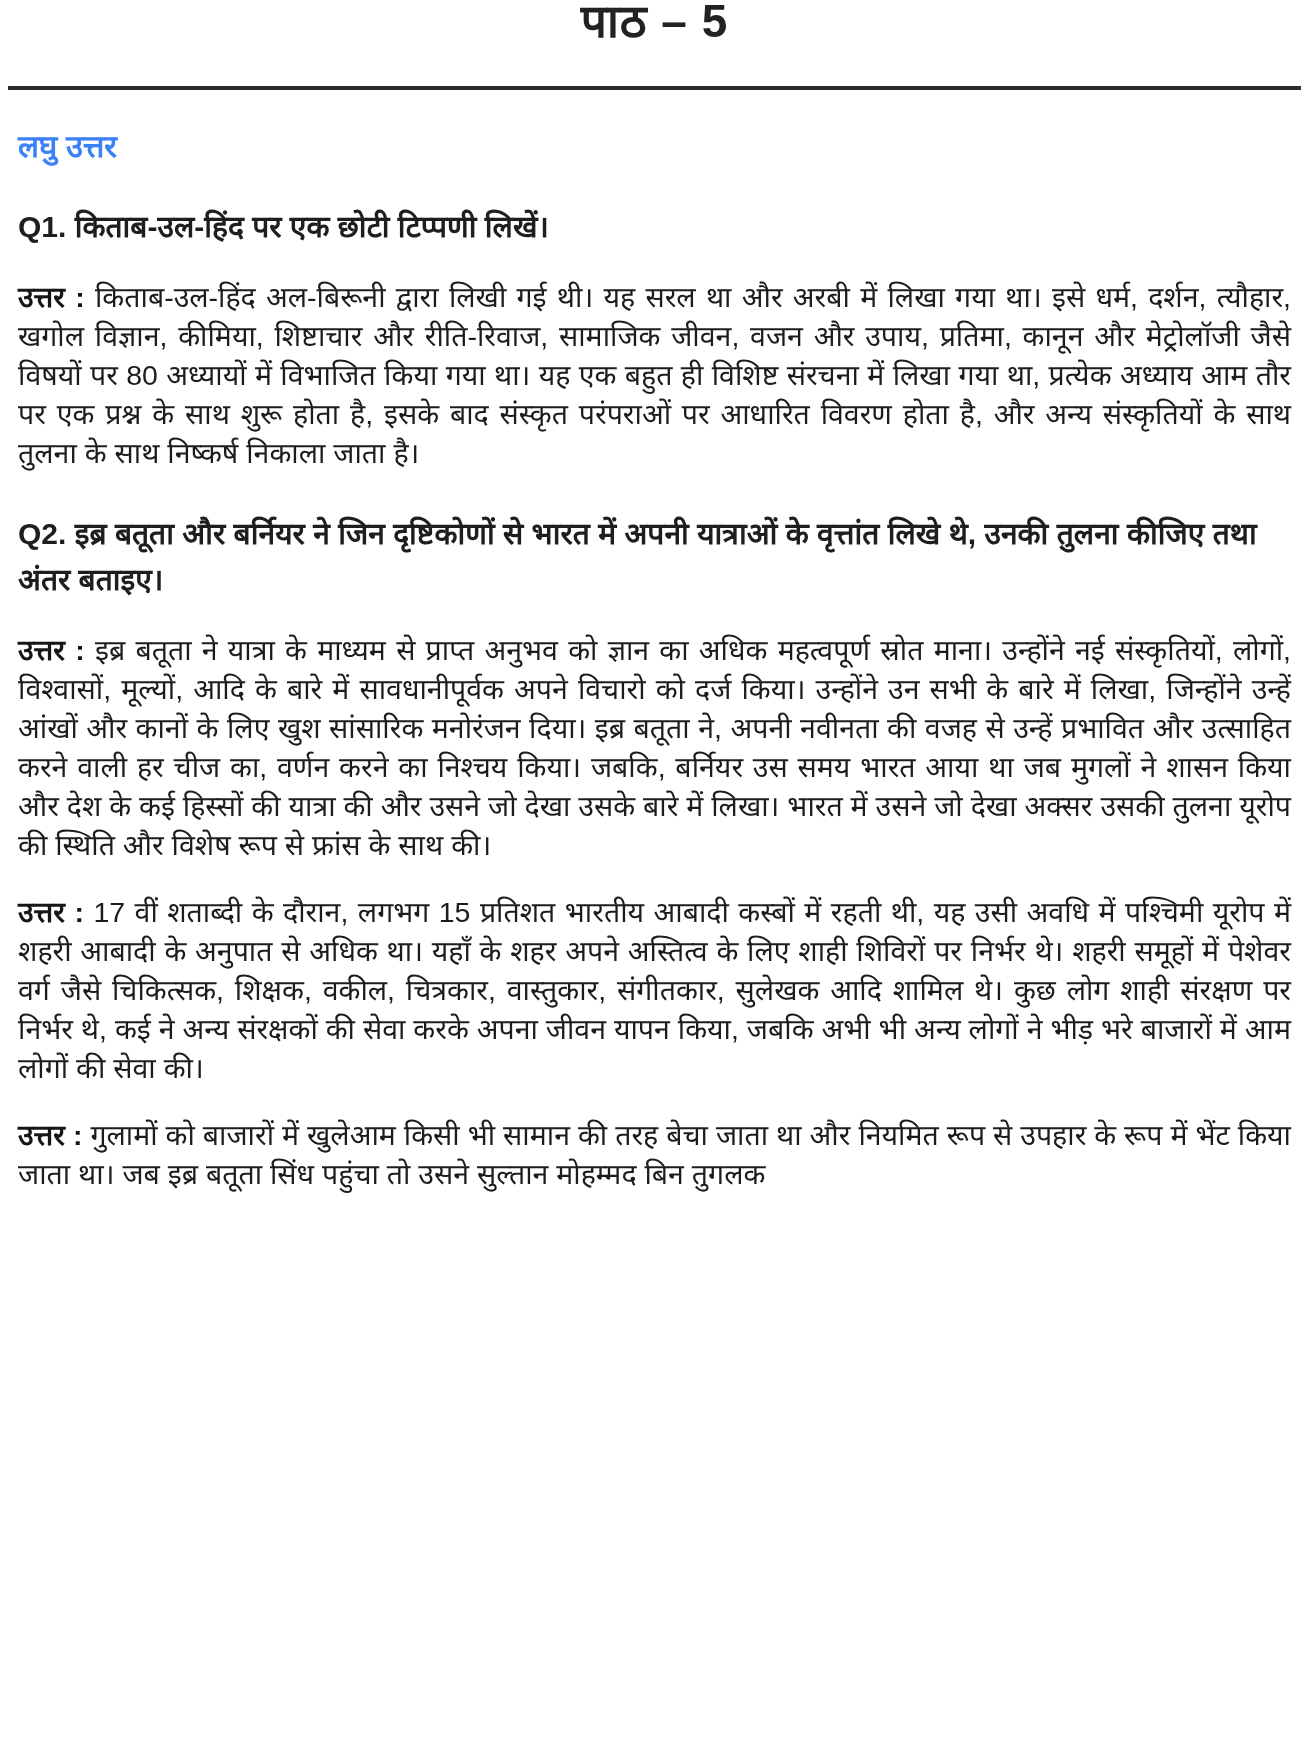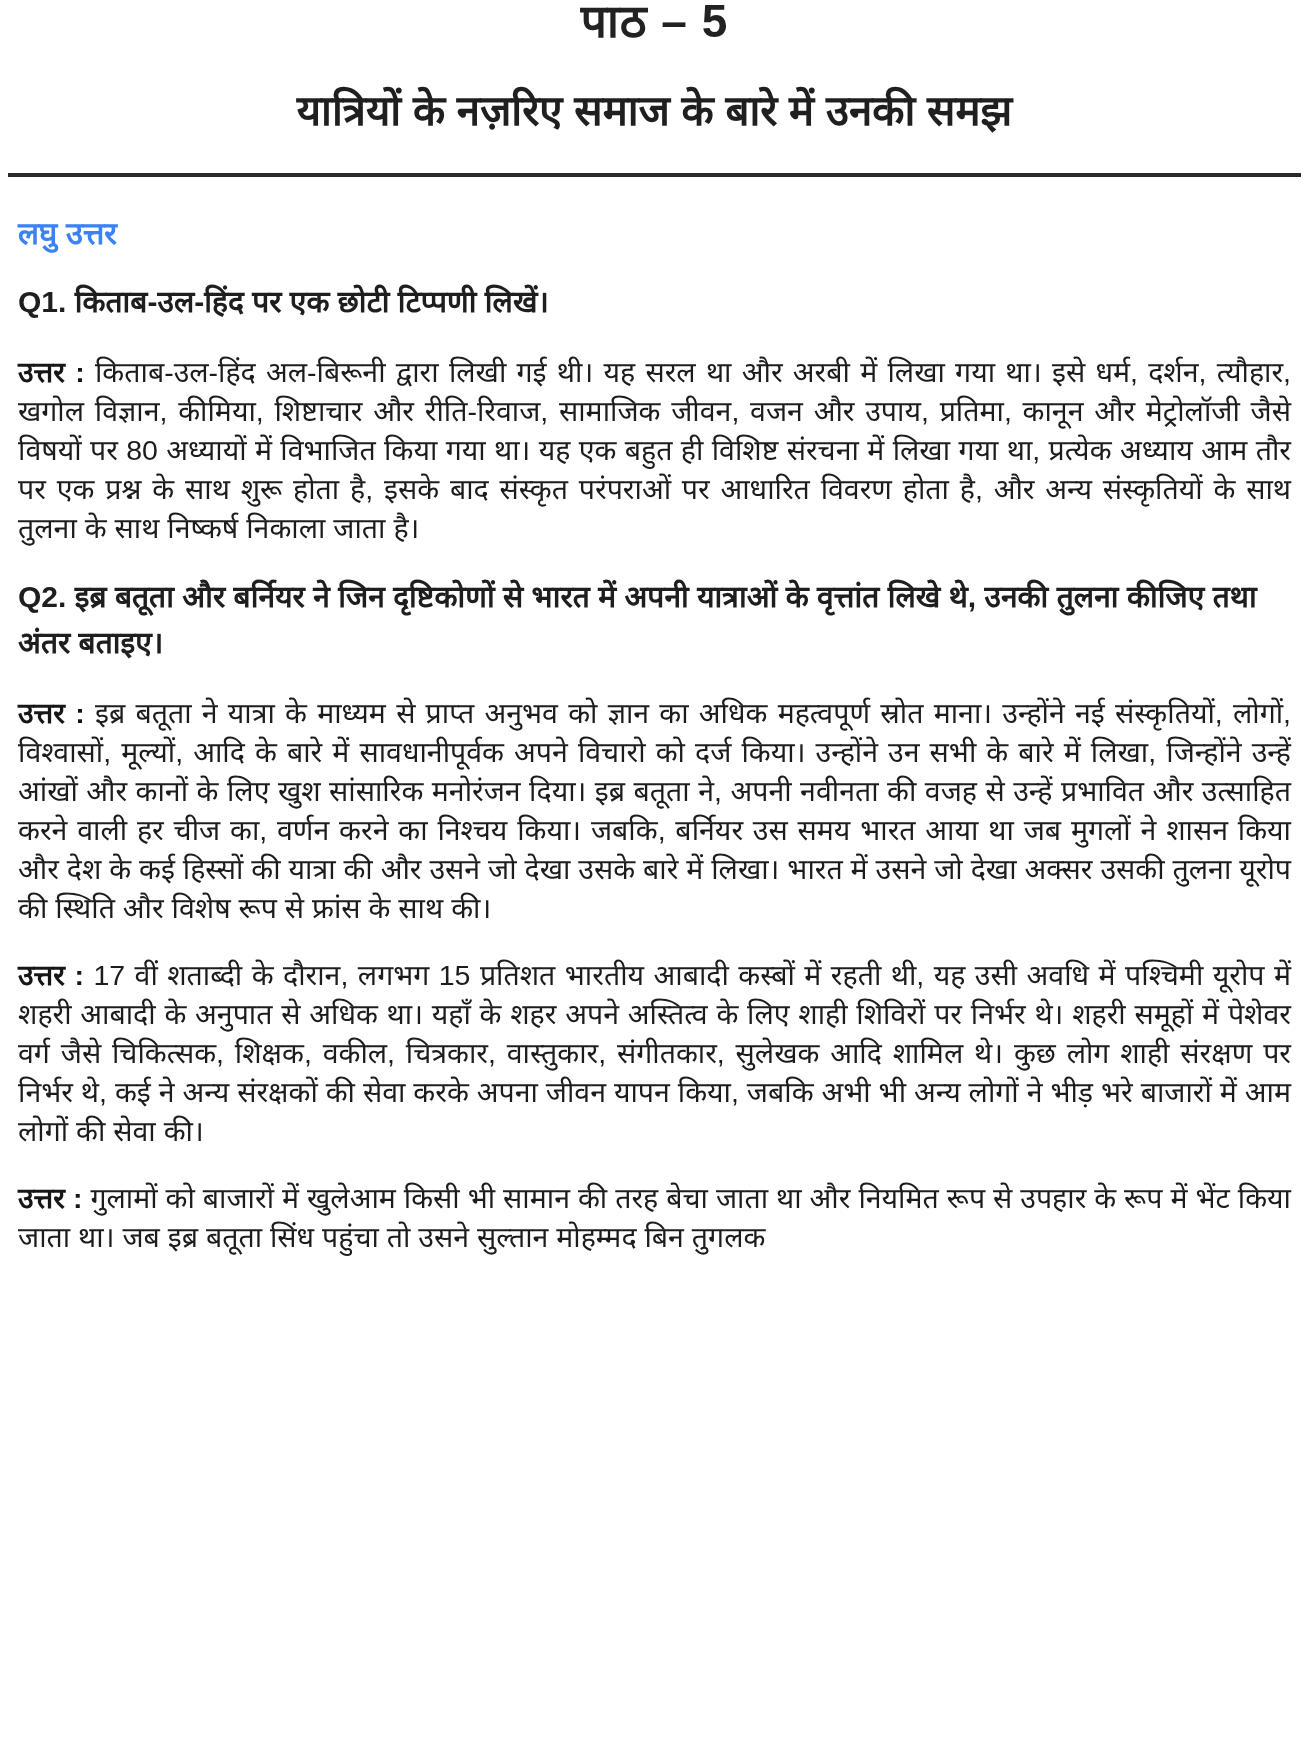--- a/index.html
+++ b/index.html
@@ -35,21 +35,21 @@
     border-top: 4px solid #2b2b2b;
     margin: 36px -10px 0 -10px; 
   }
   .section-label {
     margin-top: 34px;
     font-size: 31px;
     font-weight: 700;
     color: #3b82f6;
   }
   .qa-question {
-    margin-top: 26px;
+    margin-top: 38px;
     font-size: 30px;
     font-weight: 700;
     color: #1e1e1e;
     line-height: 46px;
     text-align: left;
   }
   .qa-answer {
     margin-top: 28px;
     font-size: 28.5px;
     font-weight: 400;
@@ -62,21 +62,20 @@
     color: #161616;
   }
 </style>
 </head>
 <body>
 
 <div class="page">
 
   <header class="titles">
     <div class="chapter-title">पाठ – 5</div>
-    <div class="main-title">यात्रियों के नज़रिए समाज के बारे में उनकी समझ</div>
   </header>
 
   <hr class="divider">
 
   <div class="section-label">लघु उत्तर</div>
 
   <section>
     <h3 class="qa-question">Q1. किताब-उल-हिंद पर एक छोटी टिप्पणी लिखें।</h3>
     <p class="qa-answer"><strong class="answer-prefix">उत्तर :</strong> <span>किताब-उल-हिंद अल-बिरूनी द्वारा लिखी गई थी। यह सरल था और अरबी में लिखा गया था। इसे धर्म, दर्शन, त्यौहार, खगोल विज्ञान, कीमिया, शिष्टाचार और रीति-रिवाज, सामाजिक जीवन, वजन और उपाय, प्रतिमा, कानून और मेट्रोलॉजी जैसे विषयों पर 80 अध्यायों में विभाजित किया गया था। यह एक बहुत ही विशिष्ट संरचना में लिखा गया था, प्रत्येक अध्याय आम तौर पर एक प्रश्न के साथ शुरू होता है, इसके बाद संस्कृत परंपराओं पर आधारित विवरण होता है, और अन्य संस्कृतियों के साथ तुलना के साथ निष्कर्ष निकाला जाता है।</span></p>
   </section>

